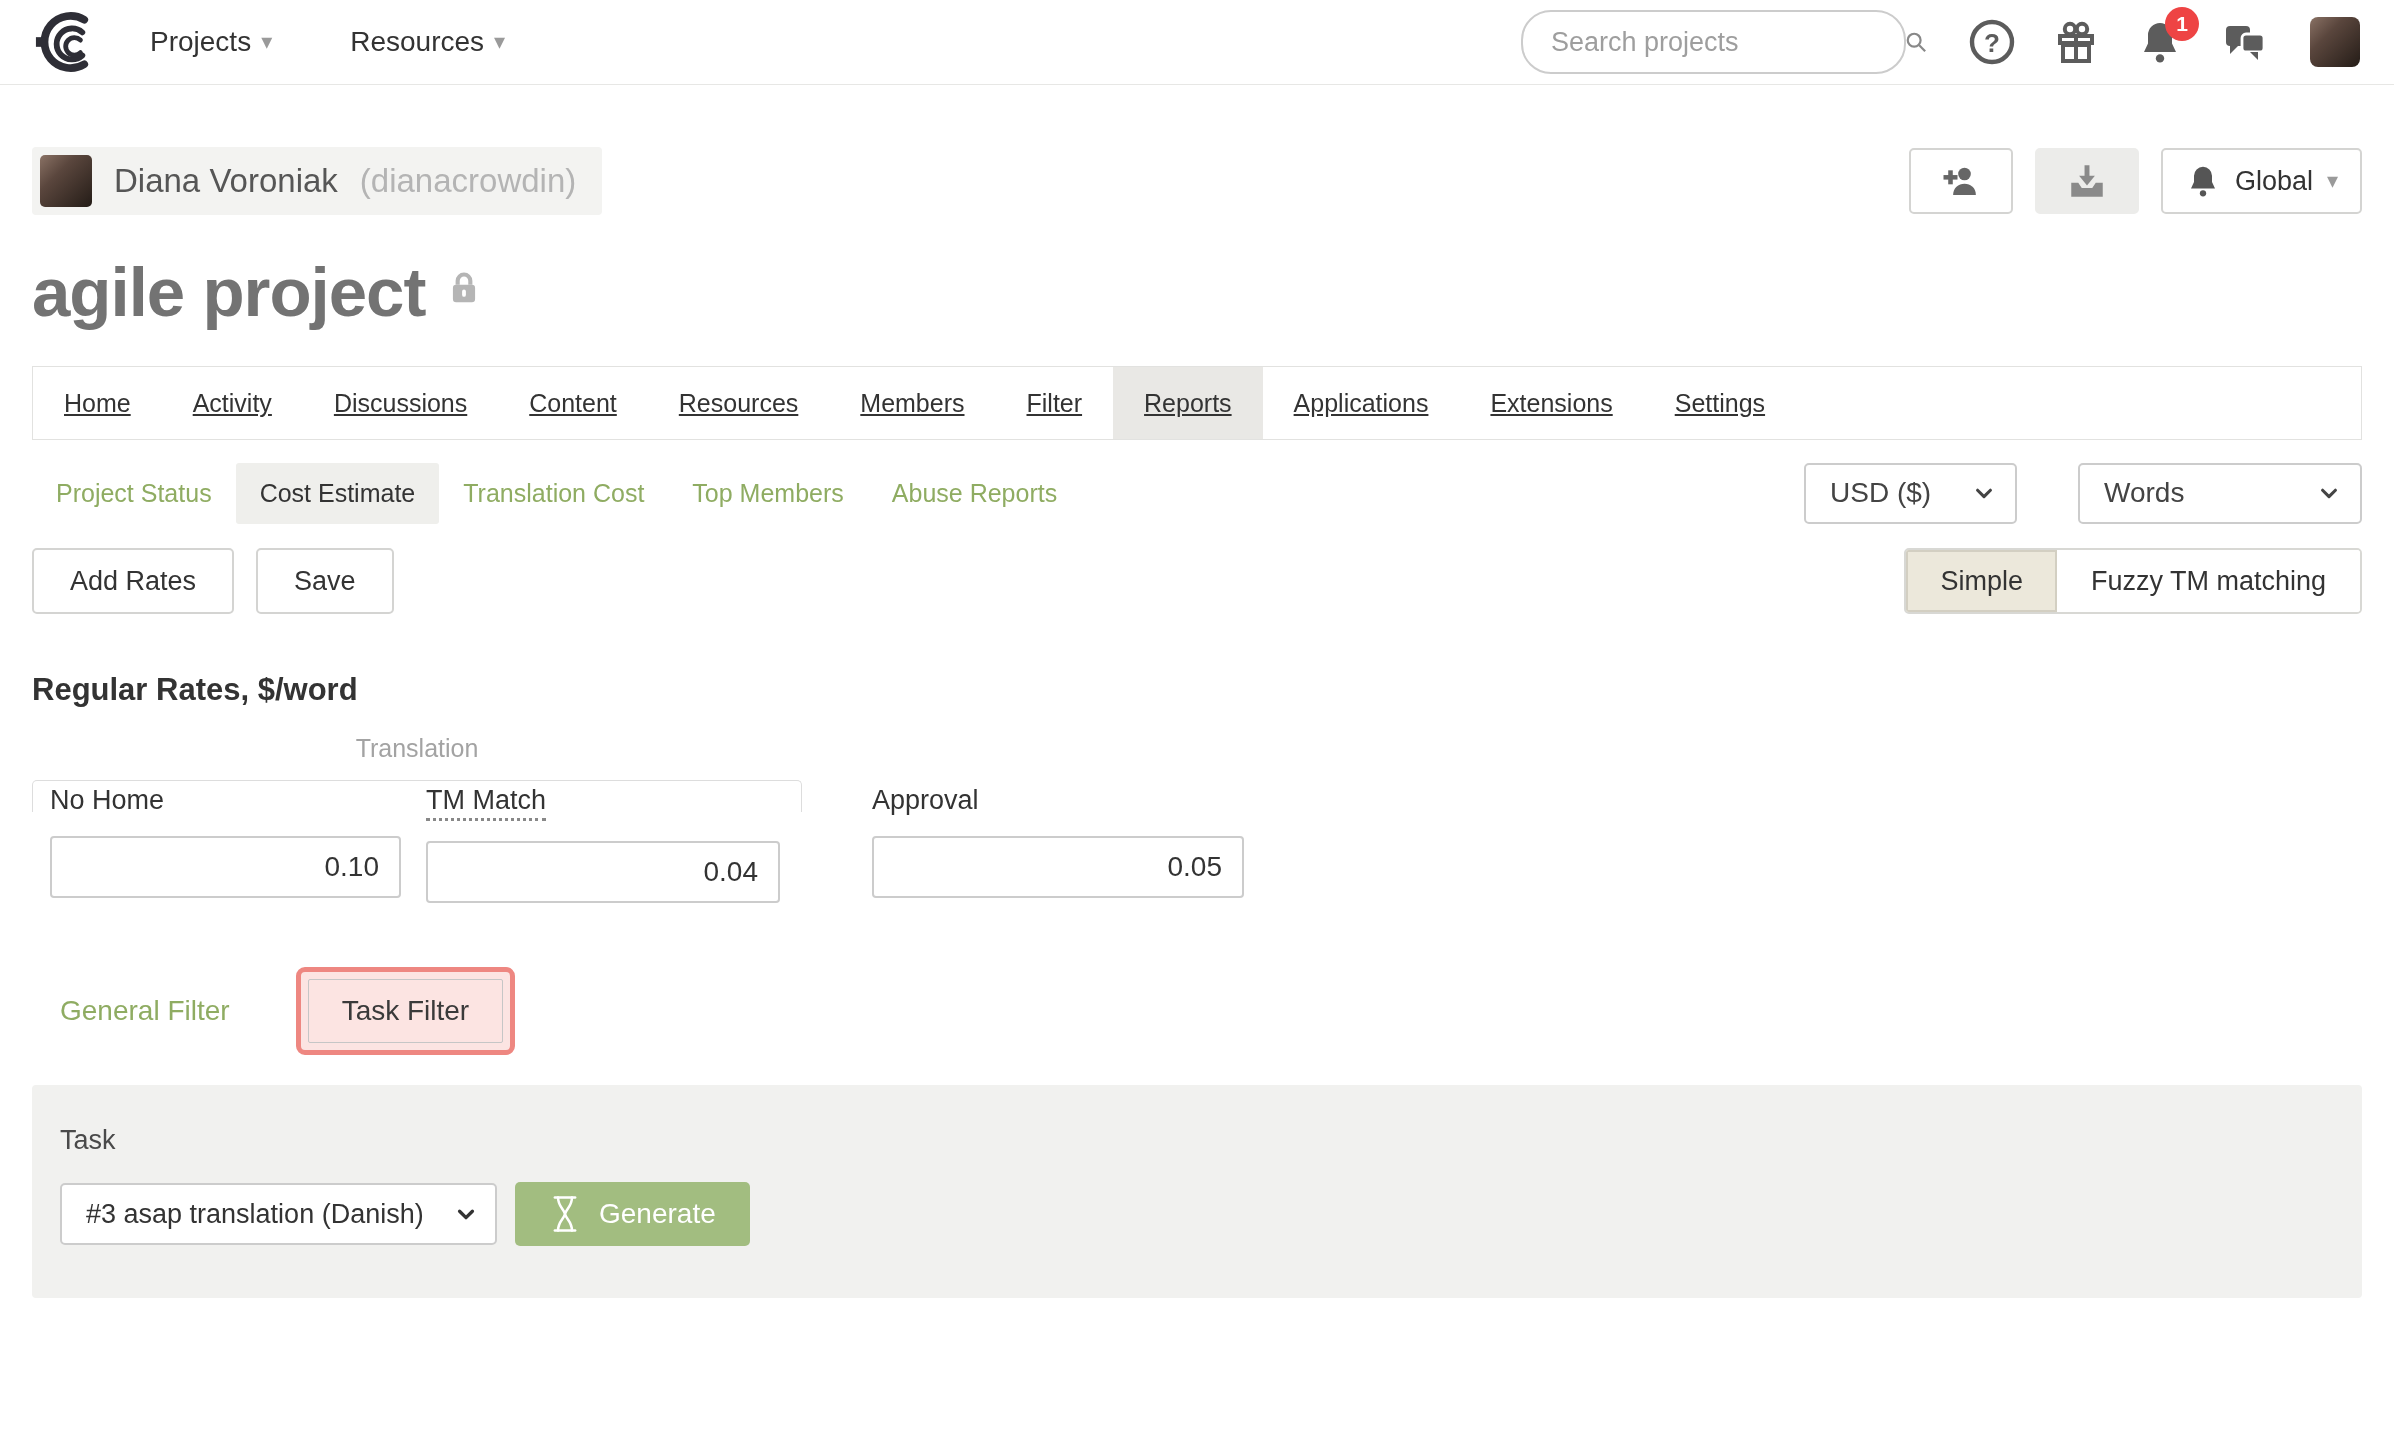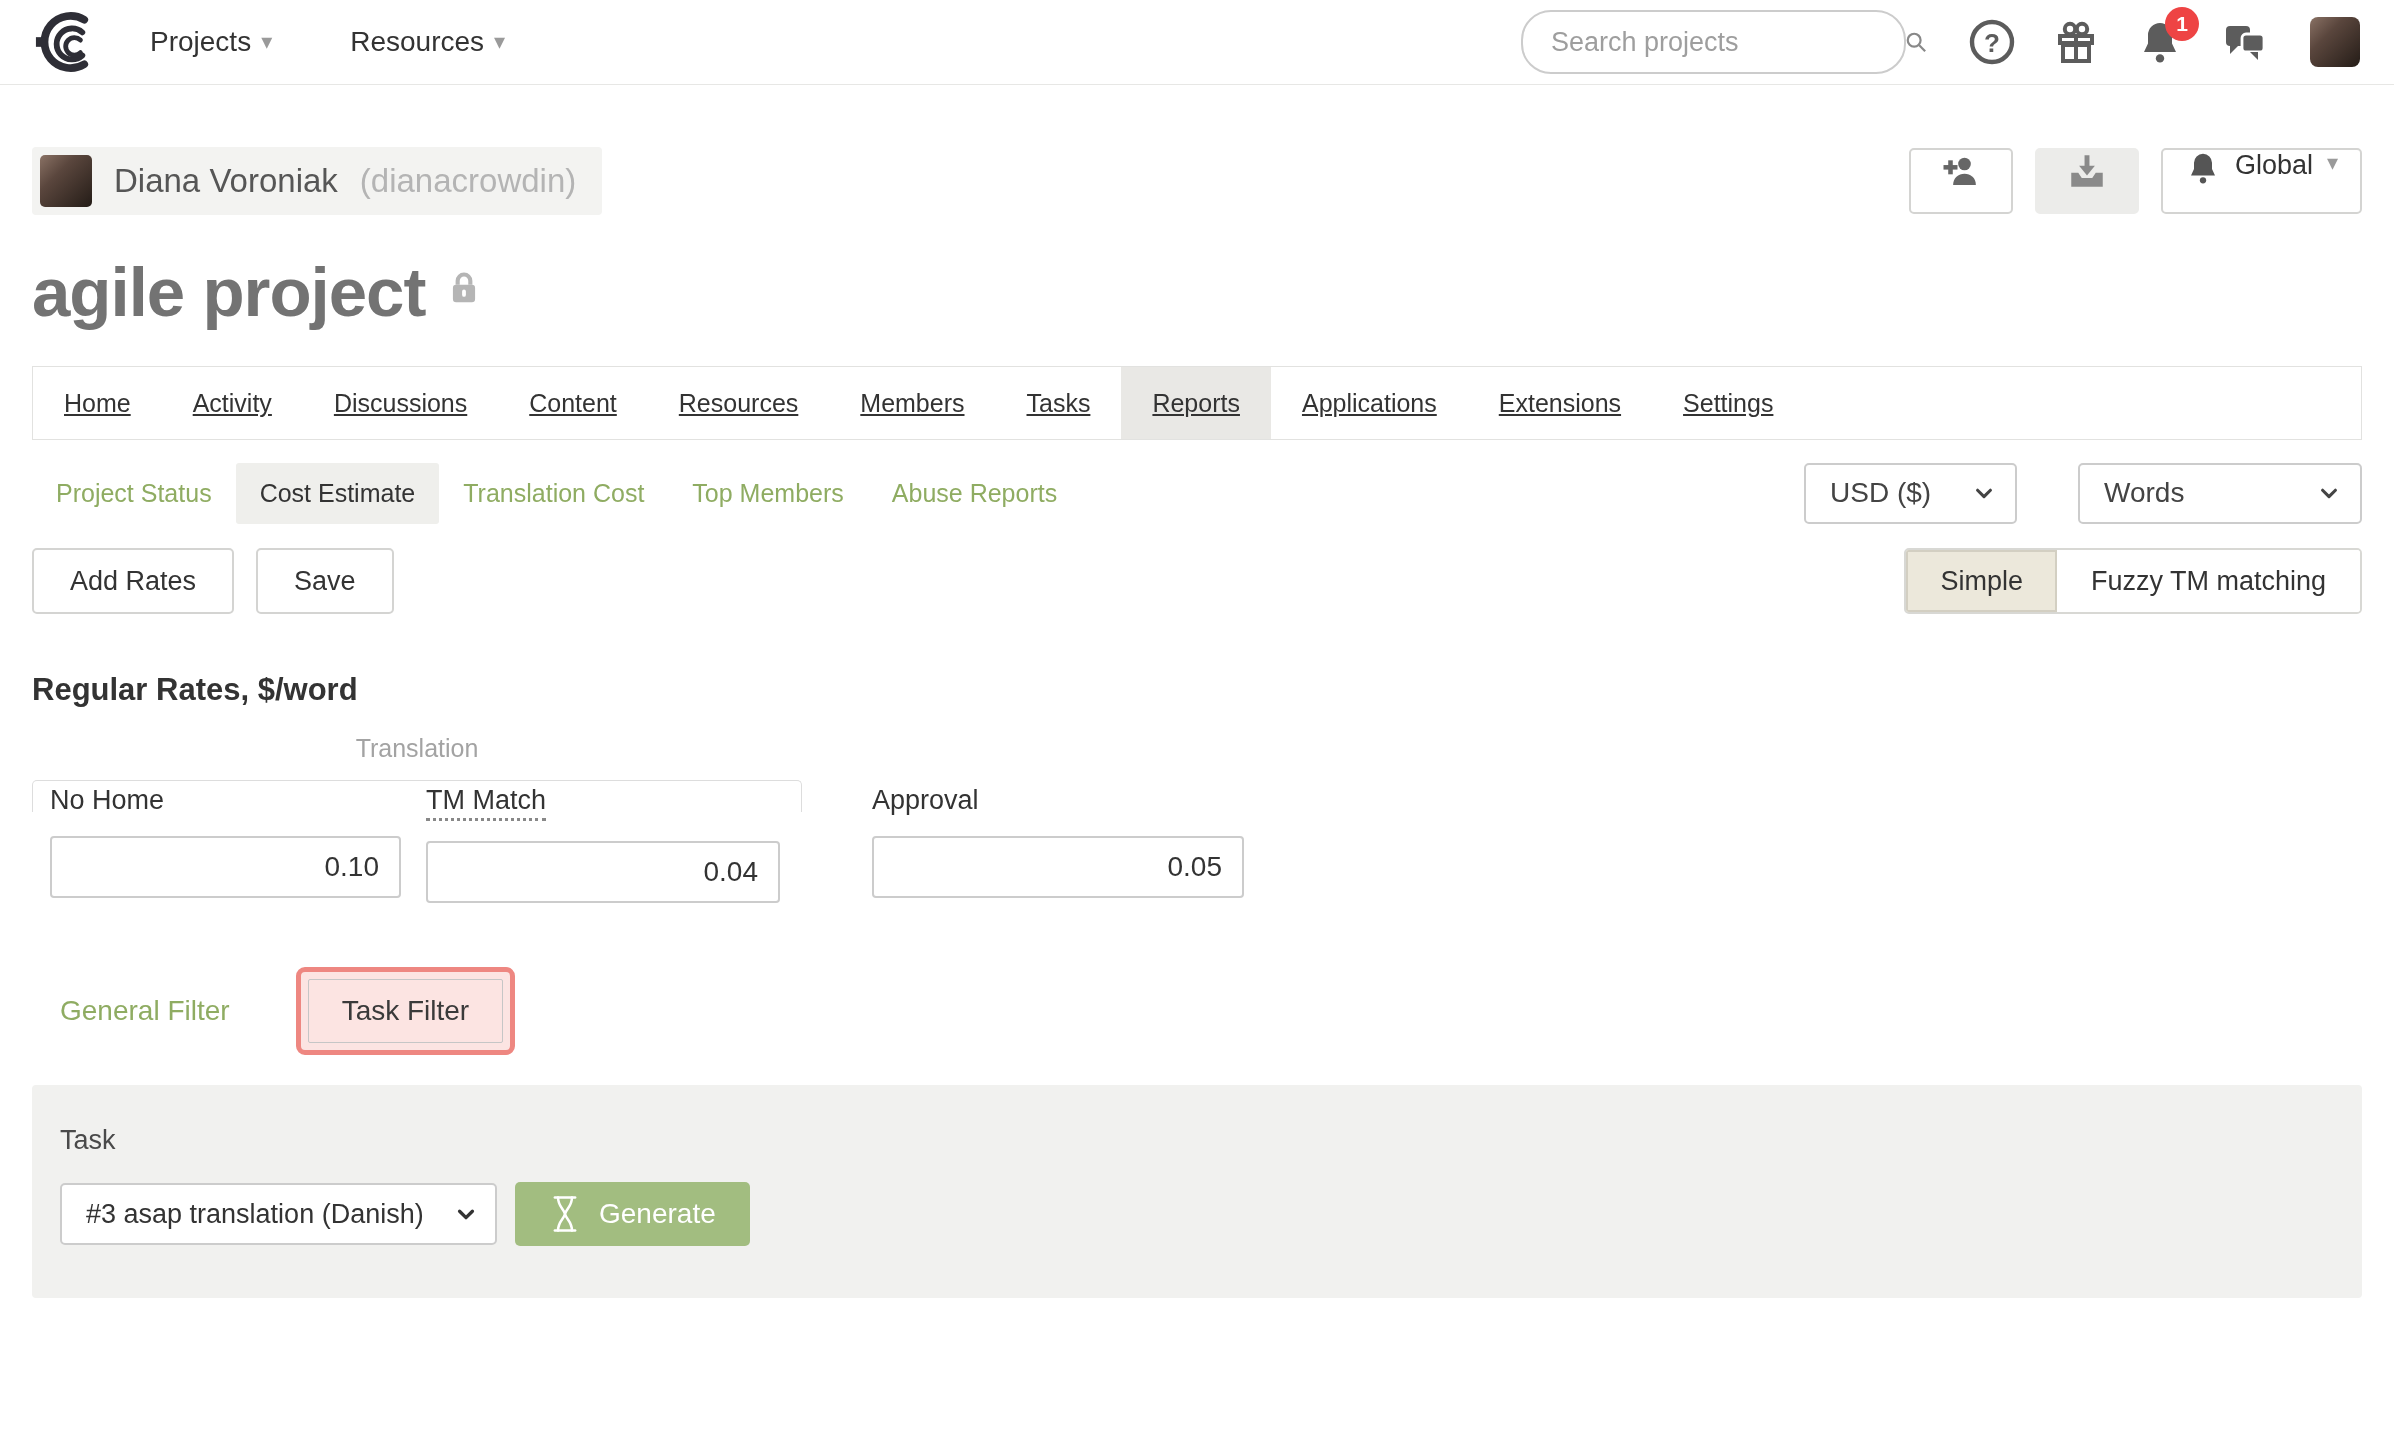--- a/index.html
+++ b/index.html
@@ -32,21 +32,21 @@
 
   .owner-row { margin-top:62px; display:flex; align-items:center; }
   .owner-pill { display:inline-flex; align-items:center; background:#f3f3f1;
     border-radius:4px; padding:8px 26px 8px 8px; gap:22px; cursor:pointer; }
   .owner-avatar { width:52px; height:52px; border-radius:5px;
     background:linear-gradient(135deg,#8a7265 0%,#5a463d 35%,#241c17 100%); }
   .owner-name { font-size:33px; color:#565656; }
   .owner-handle { font-size:33px; color:#b4b4b4; }
   .owner-actions { margin-left:auto; display:flex; gap:22px; }
   .act-btn { height:66px; min-width:104px; background:#fff; border:2px solid #d4d4d2;
-    border-radius:5px; display:flex; align-items:flex-start; justify-content:center;
+    border-radius:5px; display:flex; align-items:center; justify-content:center;
     cursor:pointer; font-size:27px; color:#333; gap:14px; padding:0 22px; }
   .act-btn.grey { background:#ececea; border-color:#ececea; }
 
   .title-row { margin-top:38px; display:flex; align-items:flex-start; gap:20px; }
   .project-title { font-size:69px; font-weight:bold; color:#737373; letter-spacing:-1px; }
   .lock { margin-top:16px; }
 
   
   .tabbar { margin-top:34px; border:1px solid #e2e2e0; background:#fff; height:74px;
     display:flex; align-items:stretch; }
@@ -226,21 +226,21 @@
     </svg>
   </div>
 
   <div class="tabbar">
     <div class="tab">Home</div>
     <div class="tab">Activity</div>
     <div class="tab">Discussions</div>
     <div class="tab">Content</div>
     <div class="tab">Resources</div>
     <div class="tab">Members</div>
-    <div class="tab">Tasks</div>
+    <div class="tab">Filter</div>
     <div class="tab active">Reports</div>
     <div class="tab">Applications</div>
     <div class="tab">Extensions</div>
     <div class="tab">Settings</div>
   </div>
 
   <div class="subtab-row">
     <div class="subtab">Project Status</div>
     <div class="subtab active">Cost Estimate</div>
     <div class="subtab">Translation Cost</div>

